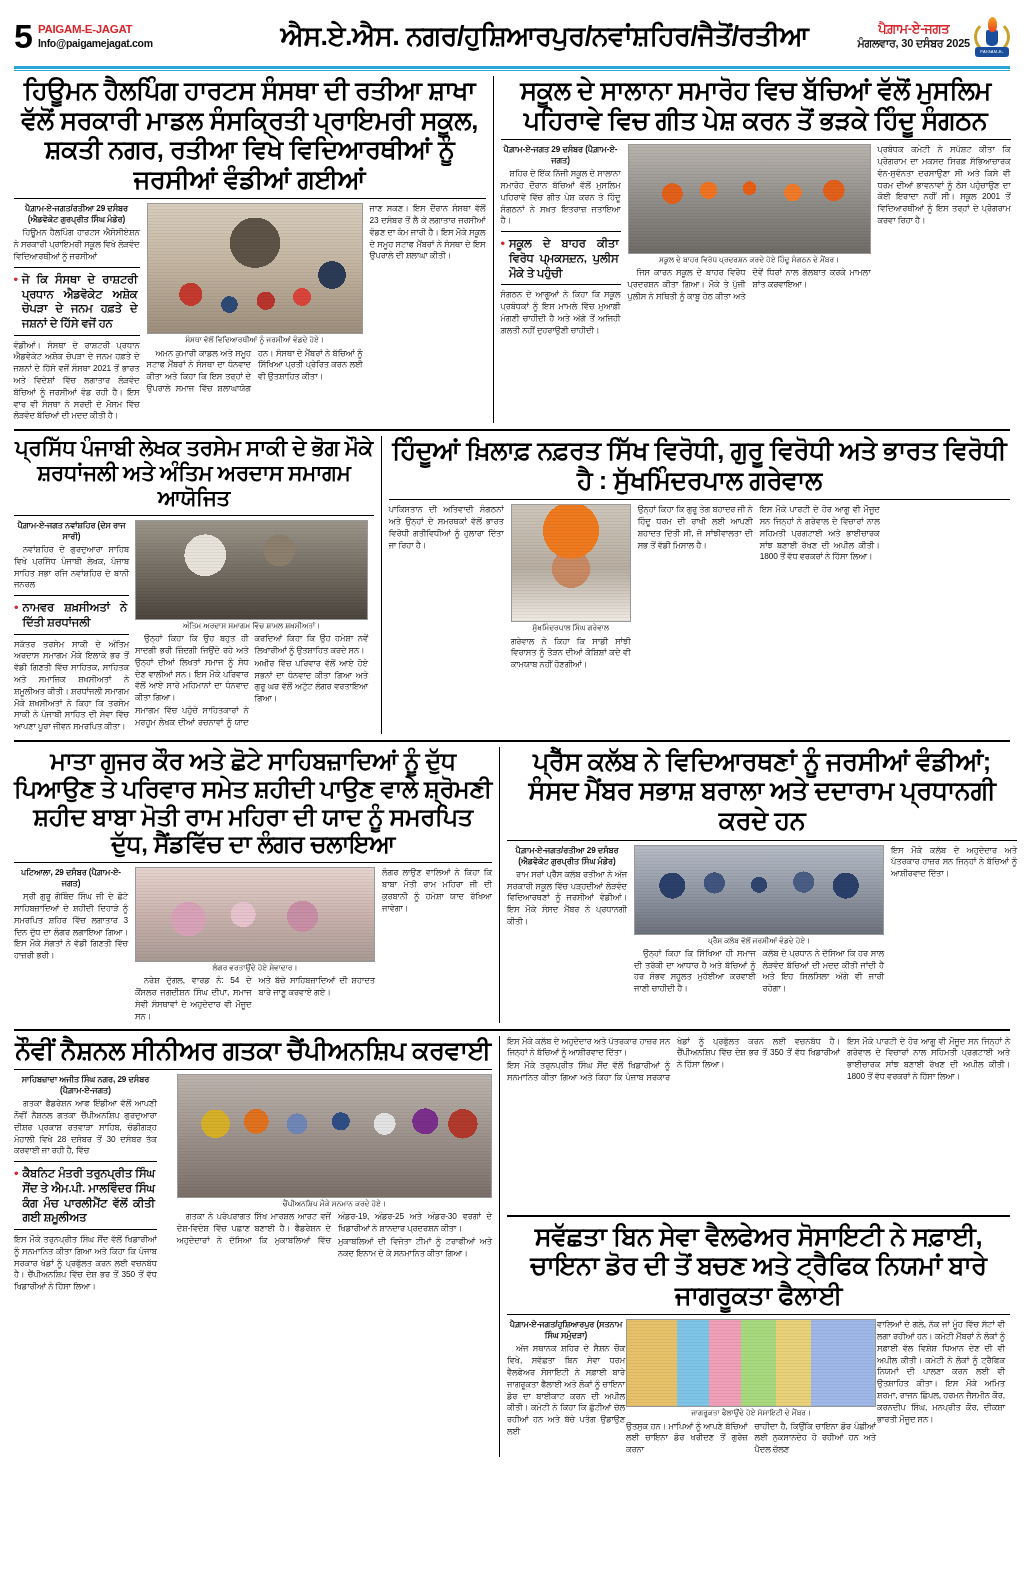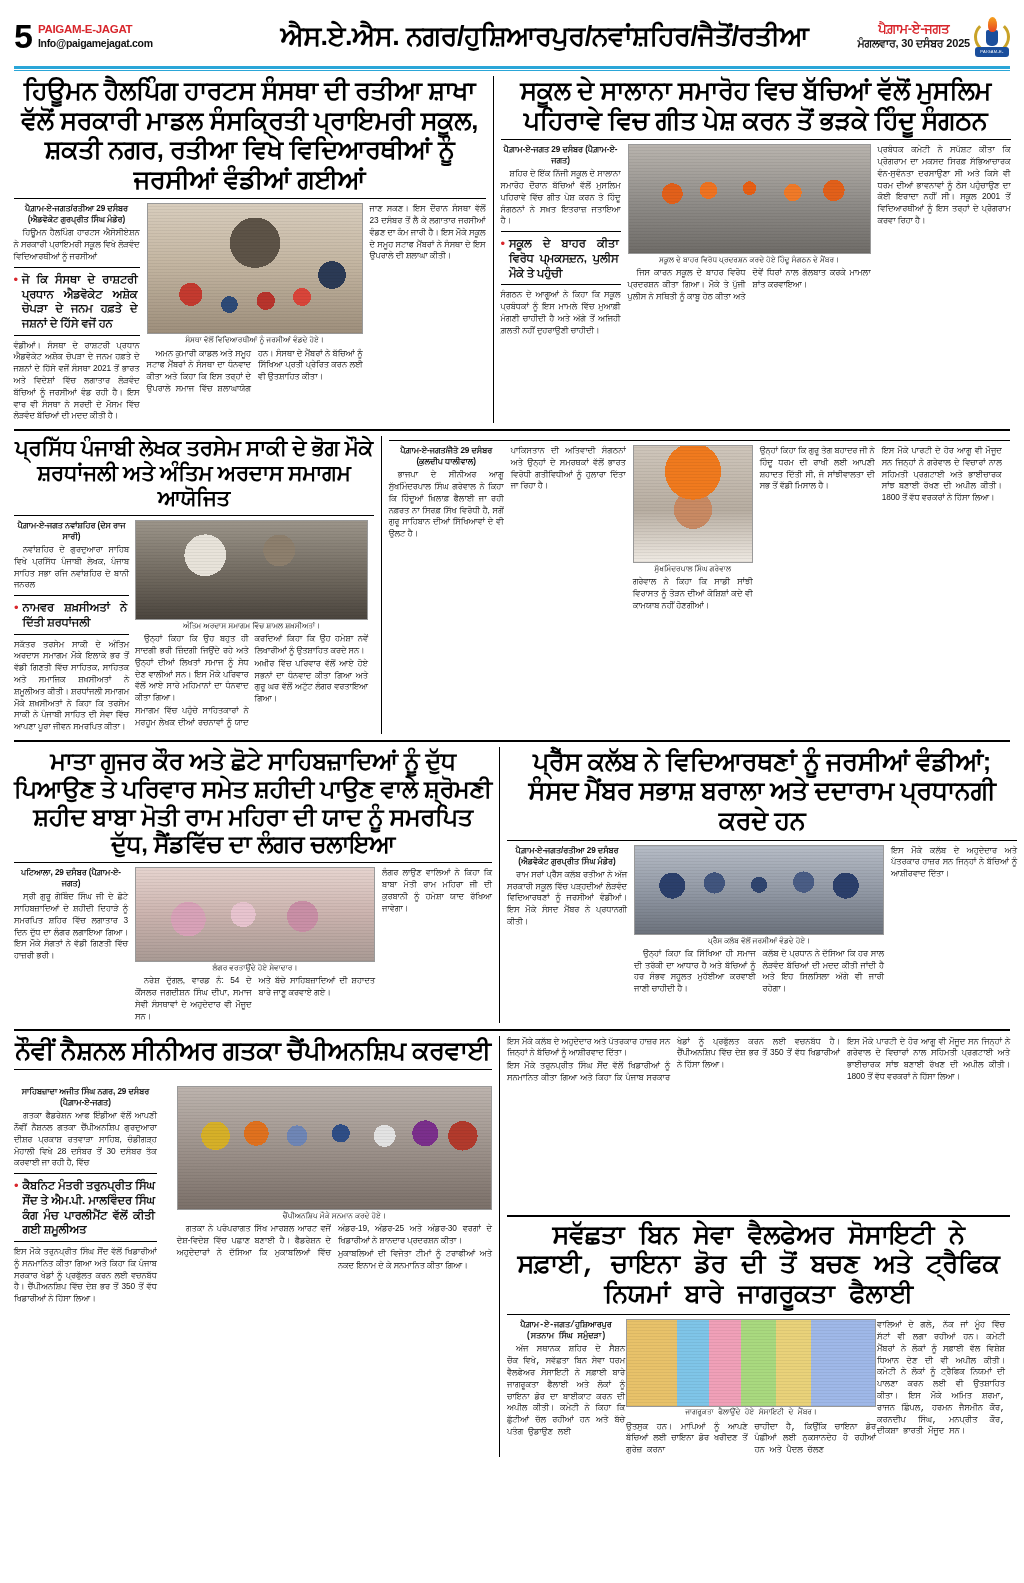--- a/index.html
+++ b/index.html
@@ -256,26 +256,23 @@
             <p>ਸਮਾਗਮ ਵਿੱਚ ਪਹੁੰਚੇ ਸਾਹਿਤਕਾਰਾਂ ਨੇ ਮਰਹੂਮ ਲੇਖਕ ਦੀਆਂ ਰਚਨਾਵਾਂ ਨੂੰ ਯਾਦ ਕਰਦਿਆਂ ਕਿਹਾ ਕਿ ਉਹ ਹਮੇਸ਼ਾ ਨਵੇਂ ਲਿਖਾਰੀਆਂ ਨੂੰ ਉਤਸ਼ਾਹਿਤ ਕਰਦੇ ਸਨ।</p>
             <p>ਅਖ਼ੀਰ ਵਿੱਚ ਪਰਿਵਾਰ ਵੱਲੋਂ ਆਏ ਹੋਏ ਸਭਨਾਂ ਦਾ ਧੰਨਵਾਦ ਕੀਤਾ ਗਿਆ ਅਤੇ ਗੁਰੂ ਘਰ ਵੱਲੋਂ ਅਟੁੱਟ ਲੰਗਰ ਵਰਤਾਇਆ ਗਿਆ।</p>
           </div>
         </div>
       </div>
     </div>
 
     <div class="vrule" style="margin:0 7px;"></div>
 
     <div style="width:622px;">
+      <div class="hl hl-xl">ਹਿੰਦੂਆਂ ਖ਼ਿਲਾਫ਼ ਨਫ਼ਰਤ ਸਿੱਖ ਵਿਰੋਧੀ, ਗੁਰੂ ਵਿਰੋਧੀ ਅਤੇ ਭਾਰਤ ਵਿਰੋਧੀ ਹੈ : ਸੁੱਖਮਿੰਦਰਪਾਲ ਗਰੇਵਾਲ</div>
       <div class="rule-thin" style="margin-top:4px;"></div>
       <div style="display:flex; gap:7px; margin-top:4px;">
-        <div style="width:115px;" class="body-col">
-          <div class="dateline">ਪੈਗ਼ਾਮ-ਏ-ਜਗਤ/ਜੈਤੋ 29 ਦਸੰਬਰ (ਕੁਲਦੀਪ ਧਾਲੀਵਾਲ)</div>
-          <p class="ind">ਭਾਜਪਾ ਦੇ ਸੀਨੀਅਰ ਆਗੂ ਸੁੱਖਮਿੰਦਰਪਾਲ ਸਿੰਘ ਗਰੇਵਾਲ ਨੇ ਕਿਹਾ ਕਿ ਹਿੰਦੂਆਂ ਖ਼ਿਲਾਫ਼ ਫੈਲਾਈ ਜਾ ਰਹੀ ਨਫ਼ਰਤ ਨਾ ਸਿਰਫ਼ ਸਿੱਖ ਵਿਰੋਧੀ ਹੈ, ਸਗੋਂ ਗੁਰੂ ਸਾਹਿਬਾਨ ਦੀਆਂ ਸਿੱਖਿਆਵਾਂ ਦੇ ਵੀ ਉਲਟ ਹੈ।</p>
-        </div>
         <div style="width:115px;" class="body-col">
           <p>ਪਾਕਿਸਤਾਨ ਦੀ ਅਤਿਵਾਦੀ ਸੰਗਠਨਾਂ ਅਤੇ ਉਨ੍ਹਾਂ ਦੇ ਸਮਰਥਕਾਂ ਵੱਲੋਂ ਭਾਰਤ ਵਿਰੋਧੀ ਗਤੀਵਿਧੀਆਂ ਨੂੰ ਹੁਲਾਰਾ ਦਿੱਤਾ ਜਾ ਰਿਹਾ ਹੈ।</p>
         </div>
         <div style="width:120px;">
           <div class="photo ph-d" style="height:118px;">
               <div class="scan"></div>
             </div>
           <div class="cap">ਸੁੱਖਮਿੰਦਰਪਾਲ ਸਿੰਘ ਗਰੇਵਾਲ</div>
           <div class="body-col" style="margin-top:3px;">
             <p>ਗਰੇਵਾਲ ਨੇ ਕਿਹਾ ਕਿ ਸਾਡੀ ਸਾਂਝੀ ਵਿਰਾਸਤ ਨੂੰ ਤੋੜਨ ਦੀਆਂ ਕੋਸ਼ਿਸ਼ਾਂ ਕਦੇ ਵੀ ਕਾਮਯਾਬ ਨਹੀਂ ਹੋਣਗੀਆਂ।</p>
@@ -346,21 +343,21 @@
     </div>
   </div>
 
   <div class="rule-thick" style="margin-top:6px;"></div>
 
   <div style="display:flex; margin-top:5px;">
 
     <div style="width:478px;">
       <div class="hl hl-xl">ਨੌਵੀਂ ਨੈਸ਼ਨਲ ਸੀਨੀਅਰ ਗਤਕਾ ਚੈਂਪੀਅਨਸ਼ਿਪ ਕਰਵਾਈ</div>
       <div class="rule-thin" style="margin-top:4px;"></div>
-      <div style="display:flex; gap:20px; margin-top:16px;">
+      <div style="display:flex; gap:20px; margin-top:4px;">
         <div style="width:145px;" class="body-col">
           <div class="dateline">ਸਾਹਿਬਜ਼ਾਦਾ ਅਜੀਤ ਸਿੰਘ ਨਗਰ, 29 ਦਸੰਬਰ (ਪੈਗ਼ਾਮ-ਏ-ਜਗਤ)</div>
           <p class="ind">ਗਤਕਾ ਫੈਡਰੇਸ਼ਨ ਆਫ ਇੰਡੀਆ ਵੱਲੋਂ ਆਪਣੀ ਨੌਵੀਂ ਨੈਸ਼ਨਲ ਗਤਕਾ ਚੈਂਪੀਅਨਸ਼ਿਪ ਗੁਰਦੁਆਰਾ ਦੀਸ਼ਰ ਪ੍ਰਕਾਸ਼ ਰਤਵਾੜਾ ਸਾਹਿਬ, ਚੰਡੀਗੜ੍ਹ ਮੋਹਾਲੀ ਵਿਖੇ 28 ਦਸੰਬਰ ਤੋਂ 30 ਦਸੰਬਰ ਤੱਕ ਕਰਵਾਈ ਜਾ ਰਹੀ ਹੈ, ਵਿੱਚ</p>
           <div class="sub-box">
             <span class="bullet">•</span>
             <span class="txt">ਕੈਬਨਿਟ ਮੰਤਰੀ ਤਰੁਨਪ੍ਰੀਤ ਸਿੰਘ ਸੌਂਦ ਤੇ ਐਮ.ਪੀ. ਮਾਲਵਿੰਦਰ ਸਿੰਘ ਕੰਗ ਮੰਚ ਪਾਰਲੀਮੈਂਟ ਵੱਲੋਂ ਕੀਤੀ ਗਈ ਸ਼ਮੂਲੀਅਤ</span>
           </div>
           <p>ਇਸ ਮੌਕੇ ਤਰੁਨਪ੍ਰੀਤ ਸਿੰਘ ਸੌਂਦ ਵੱਲੋਂ ਖਿਡਾਰੀਆਂ ਨੂੰ ਸਨਮਾਨਿਤ ਕੀਤਾ ਗਿਆ ਅਤੇ ਕਿਹਾ ਕਿ ਪੰਜਾਬ ਸਰਕਾਰ ਖੇਡਾਂ ਨੂੰ ਪ੍ਰਫੁੱਲਤ ਕਰਨ ਲਈ ਵਚਨਬੱਧ ਹੈ। ਚੈਂਪੀਅਨਸ਼ਿਪ ਵਿੱਚ ਦੇਸ਼ ਭਰ ਤੋਂ 350 ਤੋਂ ਵੱਧ ਖਿਡਾਰੀਆਂ ਨੇ ਹਿੱਸਾ ਲਿਆ।</p>
         </div>
         <div style="width:320px;">
@@ -380,21 +377,21 @@
 
     <div style="width:510px;">
       <div class="body-col" style="column-count:3; column-gap:7px; height:175px;">
         <p>ਇਸ ਮੌਕੇ ਕਲੱਬ ਦੇ ਅਹੁਦੇਦਾਰ ਅਤੇ ਪੱਤਰਕਾਰ ਹਾਜ਼ਰ ਸਨ ਜਿਨ੍ਹਾਂ ਨੇ ਬੱਚਿਆਂ ਨੂੰ ਆਸ਼ੀਰਵਾਦ ਦਿੱਤਾ।</p>
         <p>ਇਸ ਮੌਕੇ ਤਰੁਨਪ੍ਰੀਤ ਸਿੰਘ ਸੌਂਦ ਵੱਲੋਂ ਖਿਡਾਰੀਆਂ ਨੂੰ ਸਨਮਾਨਿਤ ਕੀਤਾ ਗਿਆ ਅਤੇ ਕਿਹਾ ਕਿ ਪੰਜਾਬ ਸਰਕਾਰ ਖੇਡਾਂ ਨੂੰ ਪ੍ਰਫੁੱਲਤ ਕਰਨ ਲਈ ਵਚਨਬੱਧ ਹੈ। ਚੈਂਪੀਅਨਸ਼ਿਪ ਵਿੱਚ ਦੇਸ਼ ਭਰ ਤੋਂ 350 ਤੋਂ ਵੱਧ ਖਿਡਾਰੀਆਂ ਨੇ ਹਿੱਸਾ ਲਿਆ।</p>
         <p>ਇਸ ਮੌਕੇ ਪਾਰਟੀ ਦੇ ਹੋਰ ਆਗੂ ਵੀ ਮੌਜੂਦ ਸਨ ਜਿਨ੍ਹਾਂ ਨੇ ਗਰੇਵਾਲ ਦੇ ਵਿਚਾਰਾਂ ਨਾਲ ਸਹਿਮਤੀ ਪ੍ਰਗਟਾਈ ਅਤੇ ਭਾਈਚਾਰਕ ਸਾਂਝ ਬਣਾਈ ਰੱਖਣ ਦੀ ਅਪੀਲ ਕੀਤੀ। 1800 ਤੋਂ ਵੱਧ ਵਰਕਰਾਂ ਨੇ ਹਿੱਸਾ ਲਿਆ।</p>
       </div>
 
       <div class="rule-thick" style="margin-top:4px;"></div>
 
-      <div style="margin-top:5px;font-family:Liberation Mono, monospace;">
+      <div style="margin-top:5px;">
         <div class="hl hl-xl">ਸਵੱਛਤਾ ਬਿਨ ਸੇਵਾ ਵੈਲਫੇਅਰ ਸੋਸਾਇਟੀ ਨੇ ਸਫ਼ਾਈ, ਚਾਇਨਾ ਡੋਰ ਦੀ ਤੋਂ ਬਚਣ ਅਤੇ ਟ੍ਰੈਫਿਕ ਨਿਯਮਾਂ ਬਾਰੇ ਜਾਗਰੂਕਤਾ ਫੈਲਾਈ</div>
         <div class="rule-thin" style="margin-top:4px;"></div>
         <div style="display:flex; gap:1px; margin-top:4px;">
           <div style="width:118px;" class="body-col">
             <div class="dateline">ਪੈਗ਼ਾਮ-ਏ-ਜਗਤ/ਹੁਸ਼ਿਆਰਪੁਰ (ਸਤਨਾਮ ਸਿੰਘ ਸਮੁੰਦੜਾ)</div>
             <p class="ind">ਅੱਜ ਸਥਾਨਕ ਸ਼ਹਿਰ ਦੇ ਸੈਸ਼ਨ ਚੌਕ ਵਿਖੇ, ਸਵੱਛਤਾ ਬਿਨ ਸੇਵਾ ਧਰਮ ਵੈਲਫੇਅਰ ਸੋਸਾਇਟੀ ਨੇ ਸਫ਼ਾਈ ਬਾਰੇ ਜਾਗਰੂਕਤਾ ਫੈਲਾਈ ਅਤੇ ਲੋਕਾਂ ਨੂੰ ਚਾਇਨਾ ਡੋਰ ਦਾ ਬਾਈਕਾਟ ਕਰਨ ਦੀ ਅਪੀਲ ਕੀਤੀ। ਕਮੇਟੀ ਨੇ ਕਿਹਾ ਕਿ ਛੁੱਟੀਆਂ ਚੱਲ ਰਹੀਆਂ ਹਨ ਅਤੇ ਬੱਚੇ ਪਤੰਗ ਉਡਾਉਣ ਲਈ</p>
           </div>
           <div style="width:250px;">
             <div class="photo ph-h" style="height:88px;">
                 <div class="scan"></div>

